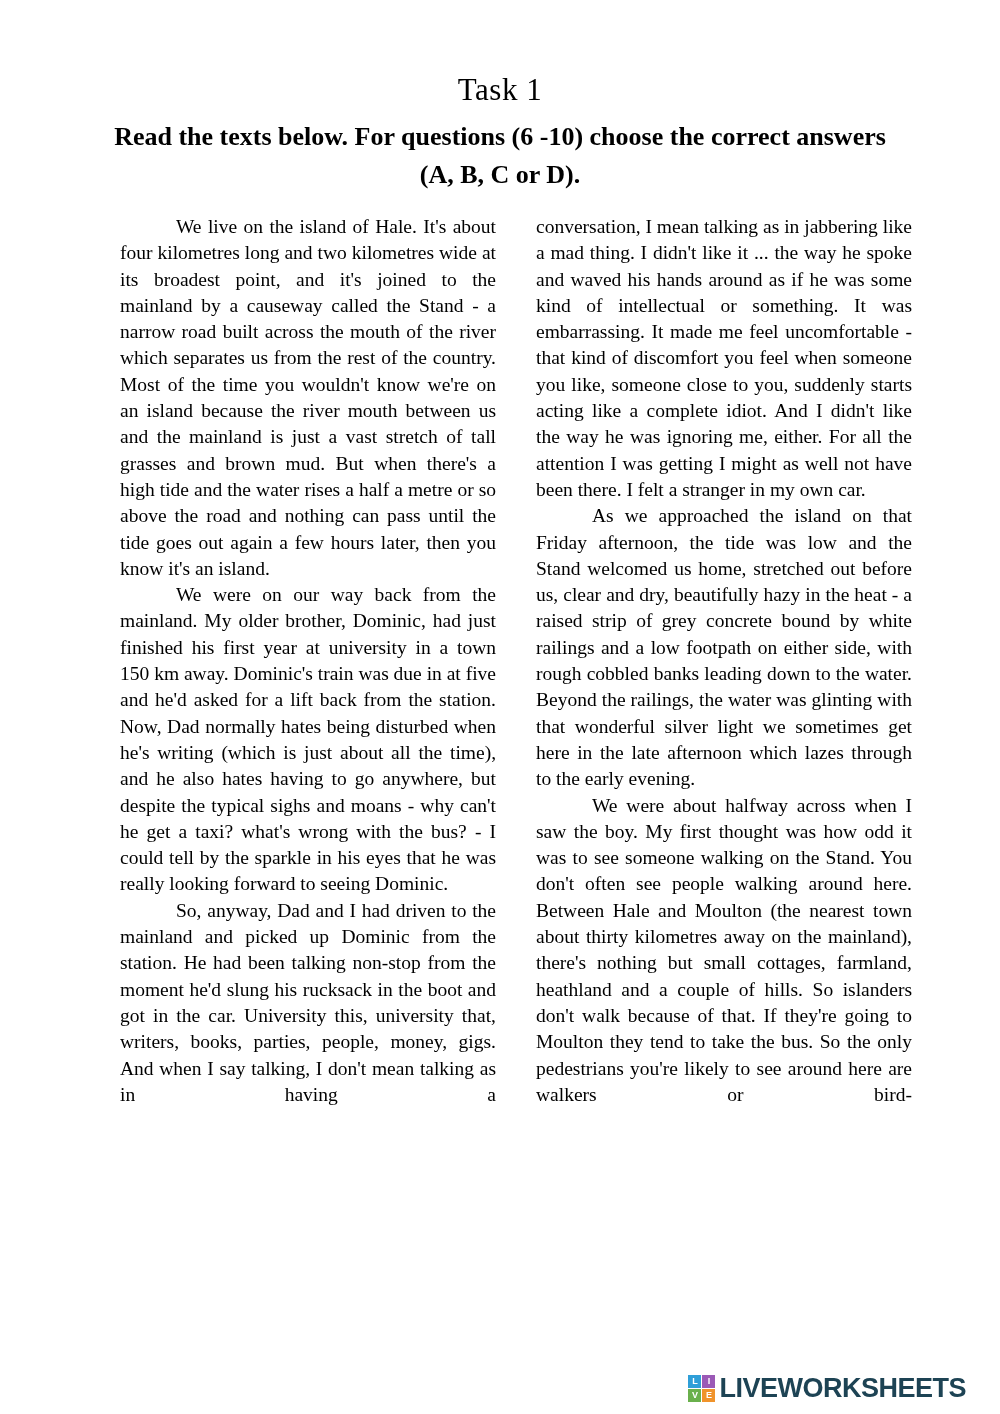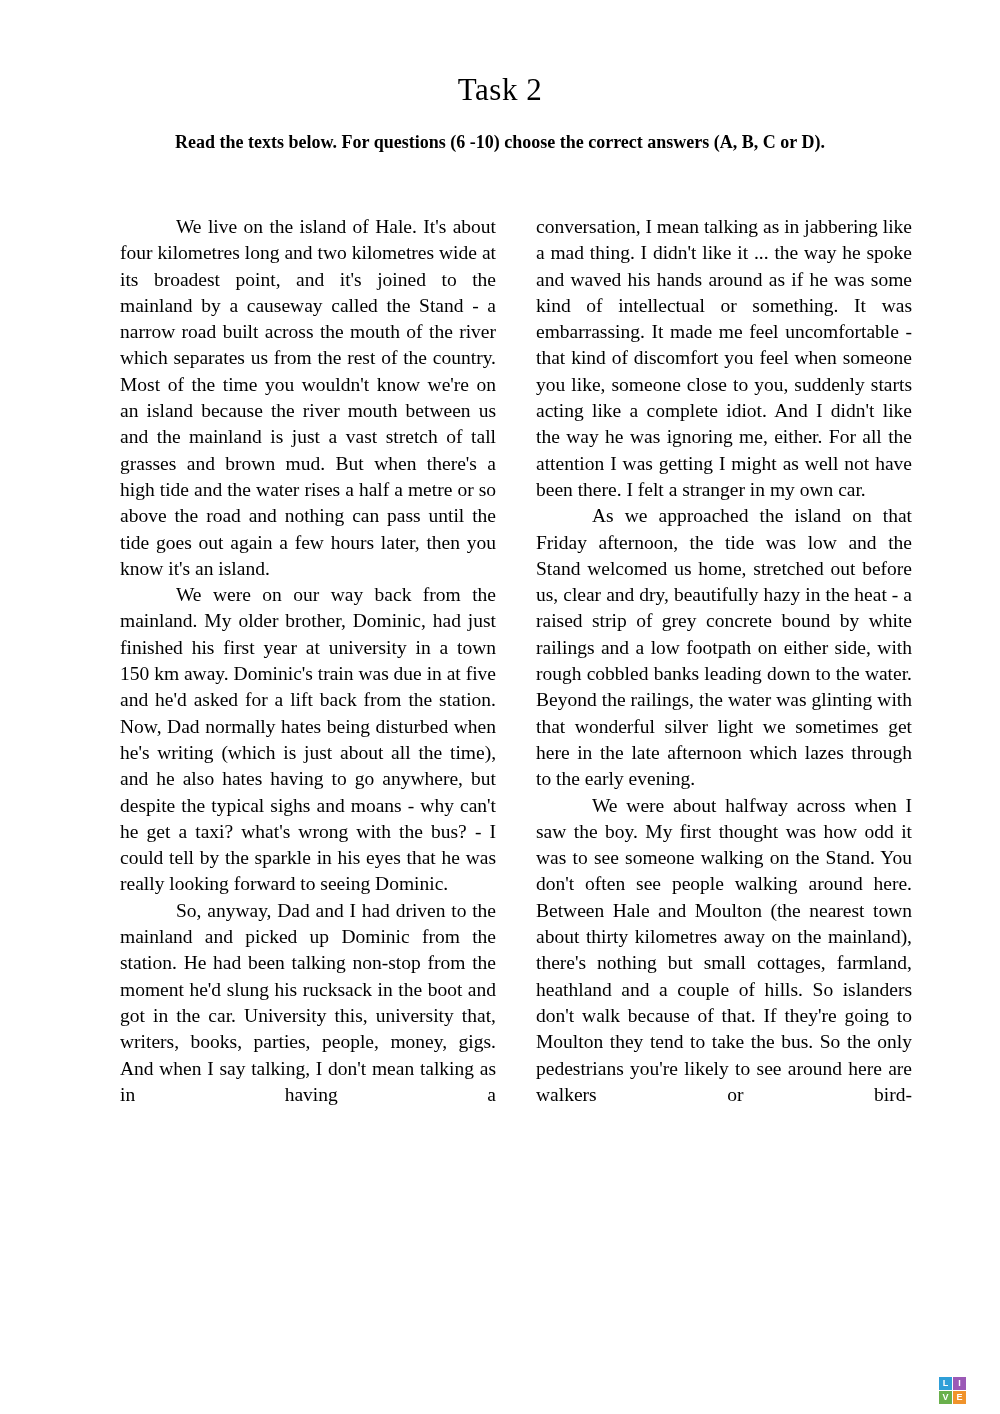--- a/index.html
+++ b/index.html
@@ -19,24 +19,24 @@
   }
   .title {
     margin: 0;
     padding-top: 72px;
     text-align: center;
     font-size: 31px;
     font-weight: 400;
     letter-spacing: 0.5px;
   }
   .instructions {
-    margin: 21px auto 0 auto;
+    margin: 10px auto 0 auto;
     width: 800px;
     text-align: center;
-    font-size: 18px;
+    font-size: 26px;
     font-weight: 700;
     line-height: 1.45;
   }
   .columns {
     position: absolute;
     top: 214px;
     left: 120px;
     width: 812px;
     display: flex;
     gap: 40px;
@@ -96,21 +96,21 @@
     font-size: 27px;
     letter-spacing: -0.5px;
     color: #1d4354;
   }
 </style>
 </head>
 <body>
 
 <div class="page">
 
-  <h1 class="title">Task 2</h1>
+  <h1 class="title">Task 1</h1>
 
   <p class="instructions">Read the texts below. For questions (6 -10) choose the correct answers (A, B, C or D).</p>
 
   <div class="columns">
 
     <div class="col">
       <p>We live on the island of Hale. It's about four kilometres long and two kilometres wide at its broadest point, and it's joined to the mainland by a causeway called the Stand - a narrow road built across the mouth of the river which separates us from the rest of the country. Most of the time you wouldn't know we're on an island because the river mouth between us and the mainland is just a vast stretch of tall grasses and brown mud. But when there's a high tide and the water rises a half a metre or so above the road and nothing can pass until the tide goes out again a few hours later, then you know it's an island.</p>
       <p>We were on our way back from the mainland. My older brother, Dominic, had just finished his first year at university in a town 150 km away. Dominic's train was due in at five and he'd asked for a lift back from the station. Now, Dad normally hates being disturbed when he's writing (which is just about all the time), and he also hates having to go anywhere, but despite the typical sighs and moans - why can't he get a taxi? what's wrong with the bus? - I could tell by the sparkle in his eyes that he was really looking forward to seeing Dominic.</p>
       <p class="cont-next">So, anyway, Dad and I had driven to the mainland and picked up Dominic from the station. He had been talking non-stop from the moment he'd slung his rucksack in the boot and got in the car. University this, university that, writers, books, parties, people, money, gigs. And when I say talking, I don't mean talking as in having a</p>
     </div>
@@ -124,16 +124,17 @@
   </div>
 
   <div class="footer">
     <a class="brand">
       <span class="tiles">
         <span class="tile tile-0">L</span>
         <span class="tile tile-1">I</span>
         <span class="tile tile-2">V</span>
         <span class="tile tile-3">E</span>
       </span>
+      <span class="brand-text">LIVEWORKSHEETS</span>
     </a>
   </div>
 
 </div>
 
 </body></html>

